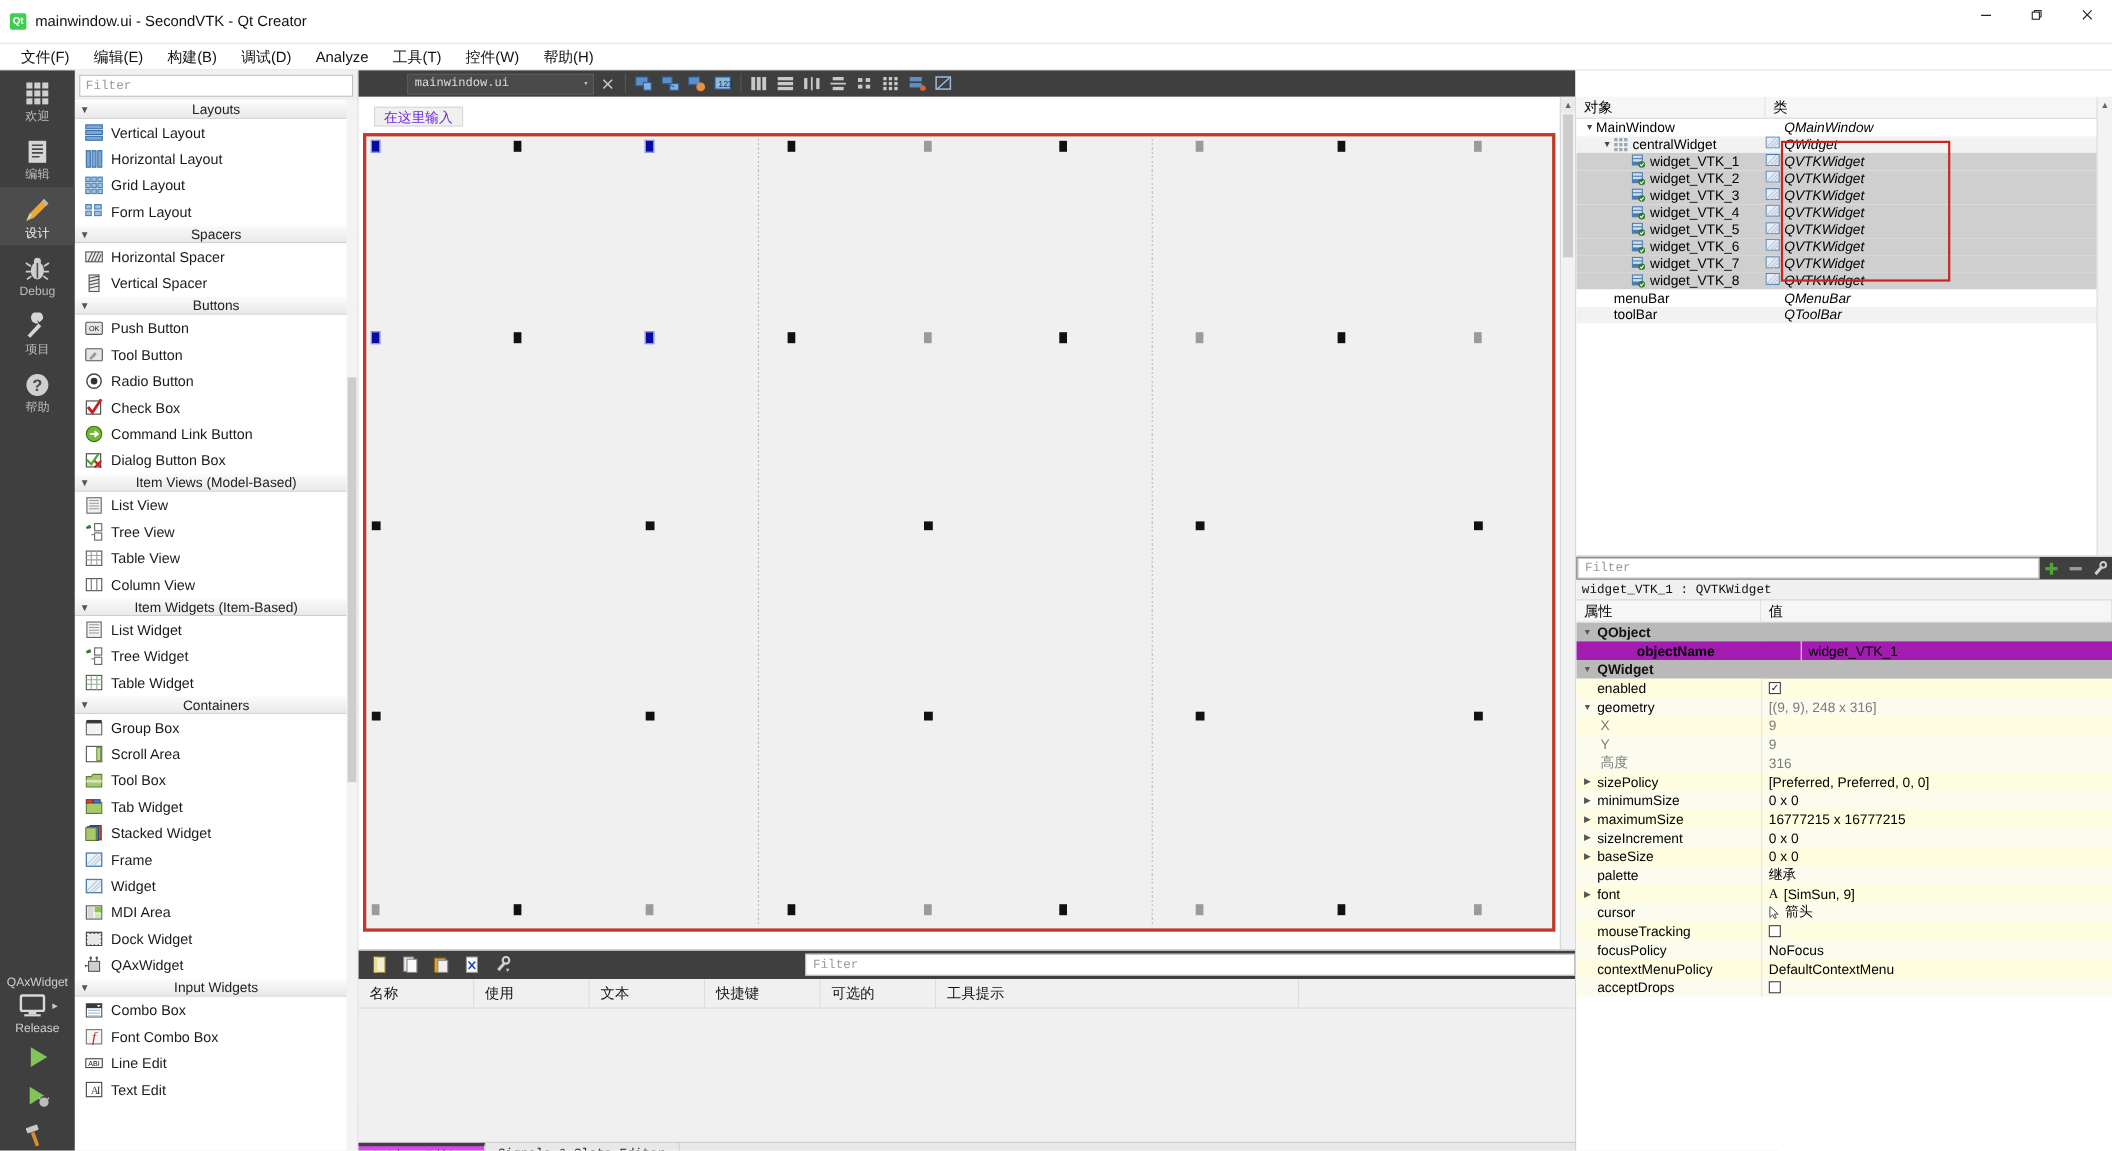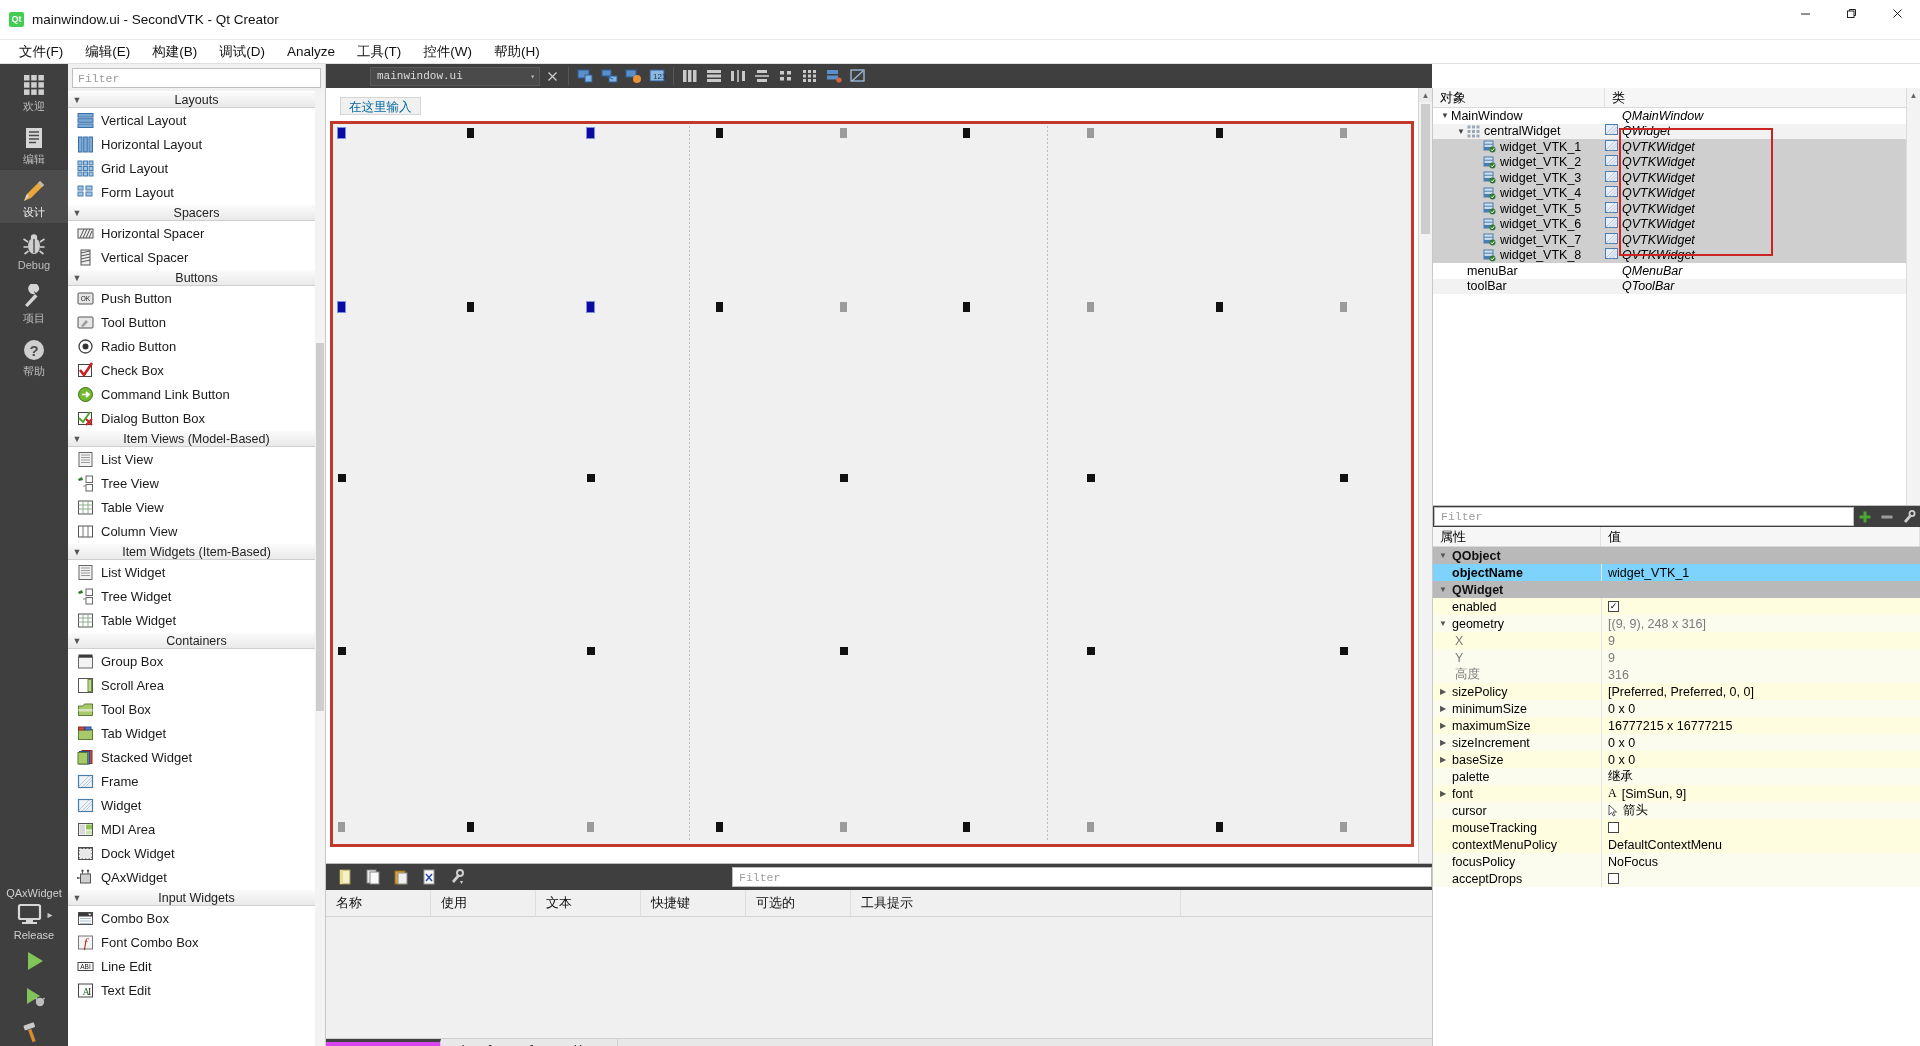--- a/index.html
+++ b/index.html
@@ -105,21 +105,21 @@
   .fileCombo .cv{ flex:1; }
   .fileCombo .cd{ font-size:8px; padding-right:4px; color:#bbb; }
   .tbsep{ width:1px;height:18px;background:#575757;margin:0 4px; }
   .tbbtn{ width:24px;height:22px;display:flex;align-items:center;justify-content:center; }
 
   
   #canvasWrap{ flex:1; background:#ffffff; position:relative; overflow:hidden;
                border-bottom:1px solid #bcbcbc; }
   #menuHint{
     position:absolute; left:14px; top:9px; height:18px; padding:1px 8px;
-    background:#f0f0f0; border:1px solid #d6d6d6; font-size:12.5px; color:#0369a1;
+    background:#f0f0f0; border:1px solid #d6d6d6; font-size:12.5px; color:#6d28d9;
   }
   #formFrame{
     position:absolute; left:4px; top:33px; right:18px; bottom:16px;
     border:3px solid #c0392b; background:#f0f0f0;
   }
   #formInner{
     position:absolute; inset:2px;
     background-color:#f0f0f0;
     background-image:radial-gradient(#b4b4b4 0.6px, transparent 0.6px);
     background-size:12px 12px; background-position:2px 2px;
@@ -200,21 +200,21 @@
   .pRows{ flex:1; overflow:hidden; }
   .pRow{ height:17px; display:flex; align-items:center; font-size:12.5px; position:relative; }
   .pRow .k{ width:168px; display:flex; align-items:center; gap:3px;
             padding-left:4px; height:17px; overflow:hidden; white-space:nowrap; }
   .pRow .v{ flex:1; padding-left:6px; height:17px; display:flex; align-items:center; gap:5px;
             border-left:1px solid #e4e4e4; overflow:hidden; white-space:nowrap; }
   .pRow.group{ background:#b9b9b9; font-weight:bold; color:#111; }
   .pRow.group .v{ border-left:none; background:#b9b9b9; }
   .pRow.y0{ background:#fffde0; }
   .pRow.y1{ background:#fcfcee; }
-  .pRow.peach{ background:#7dd3fc; font-weight:bold; }
+  .pRow.peach{ background:#a21caf; font-weight:bold;padding-left:36px; }
   .pRow.peach .v{ font-weight:normal; }
   .pExp{ width:12px; text-align:center; font-size:8px; color:#555; }
   .chk{ width:11px;height:11px;border:1px solid #444;background:#fff;
         display:inline-flex;align-items:center;justify-content:center;font-size:9px;line-height:1; }
   .dim{ color:#7b7b7b; }
 </style>
 </head>
 <body>
 
 <div id="titlebar">
@@ -1203,20 +1203,21 @@
               <rect x="1.5" y="5.5" width="11" height="3" fill="#9b9b9b"></rect>
             </svg>
         </div>
         <div class="pfbtn">
           <svg width="15" height="14" viewBox="0 0 15 14">
               <path d="M2 11 L8 4 L10 6 L4 13 Z" fill="#cfcfcf"></path>
               <circle cx="10" cy="3.5" r="2.6" fill="none" stroke="#cfcfcf" stroke-width="1.8"></circle>
             </svg>
         </div>
       </div>
+      <div id="propObj">widget_VTK_1 : QVTKWidget</div>
       <div class="pHeader">
         <div style="width:168px">属性</div>
         <div style="flex:1">值</div>
       </div>
       <div class="pRows" id="pRows" style="position:relative">
           <div class="pRow group">
             <span class="k" style="">
               <span class="pExp">▼</span>
               <span class="">QObject</span>
             </span>
@@ -1364,41 +1365,41 @@
           <div class="pRow y0">
             <span class="k" style="">
               <span class="pExp"></span>
               <span class="">mouseTracking</span>
             </span>
             <span class="v">
               <span class="chk"></span>
               <span class=""></span>
             </span>
           </div>
+          <div class="pRow y1">
+            <span class="k" style="">
+              <span class="pExp"></span>
+              <span class="">focusPolicy</span>
+            </span>
+            <span class="v">
+              <span class="">NoFocus</span>
+            </span>
+          </div>
           <div class="pRow y0">
             <span class="k" style="">
               <span class="pExp"></span>
               <span class="">contextMenuPolicy</span>
             </span>
             <span class="v">
               <span class="">DefaultContextMenu</span>
             </span>
           </div>
           <div class="pRow y1">
             <span class="k" style="">
               <span class="pExp"></span>
-              <span class="">focusPolicy</span>
-            </span>
-            <span class="v">
-              <span class="">NoFocus</span>
-            </span>
-          </div>
-          <div class="pRow y1">
-            <span class="k" style="">
-              <span class="pExp"></span>
               <span class="">acceptDrops</span>
             </span>
             <span class="v">
               <span class="chk"></span>
               <span class=""></span>
             </span>
           </div>
         </div>
     </div>
 

